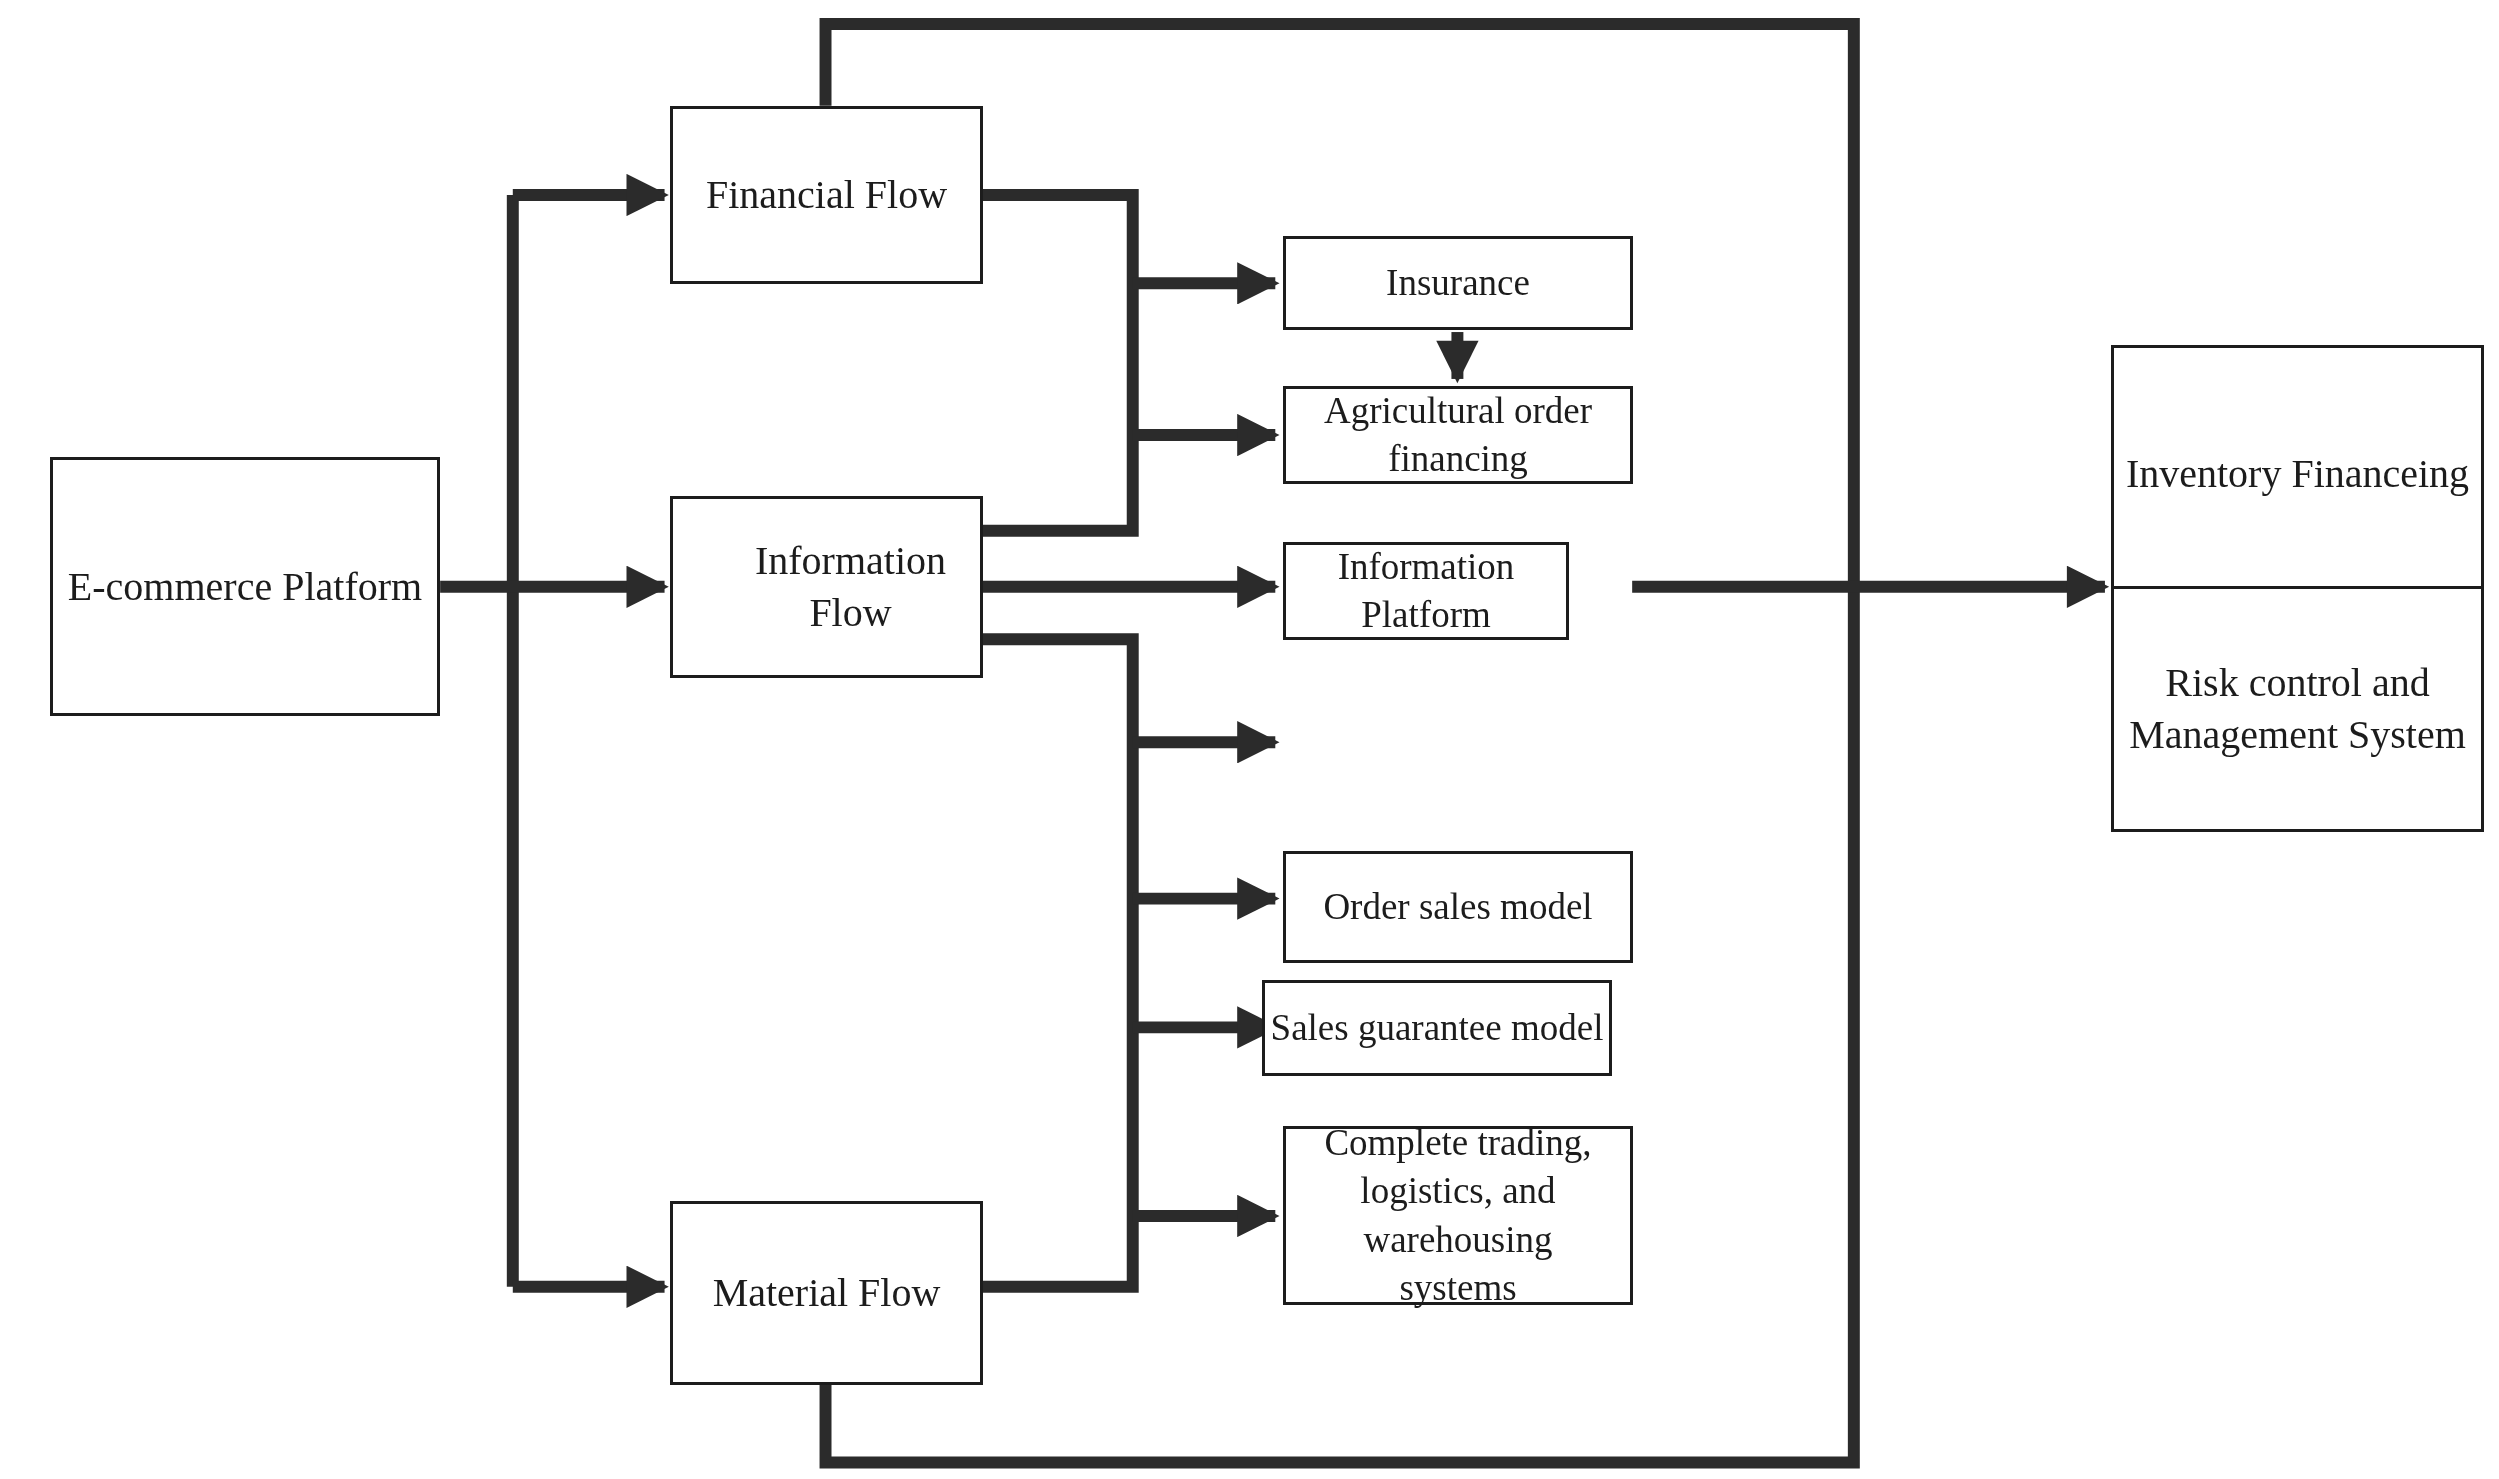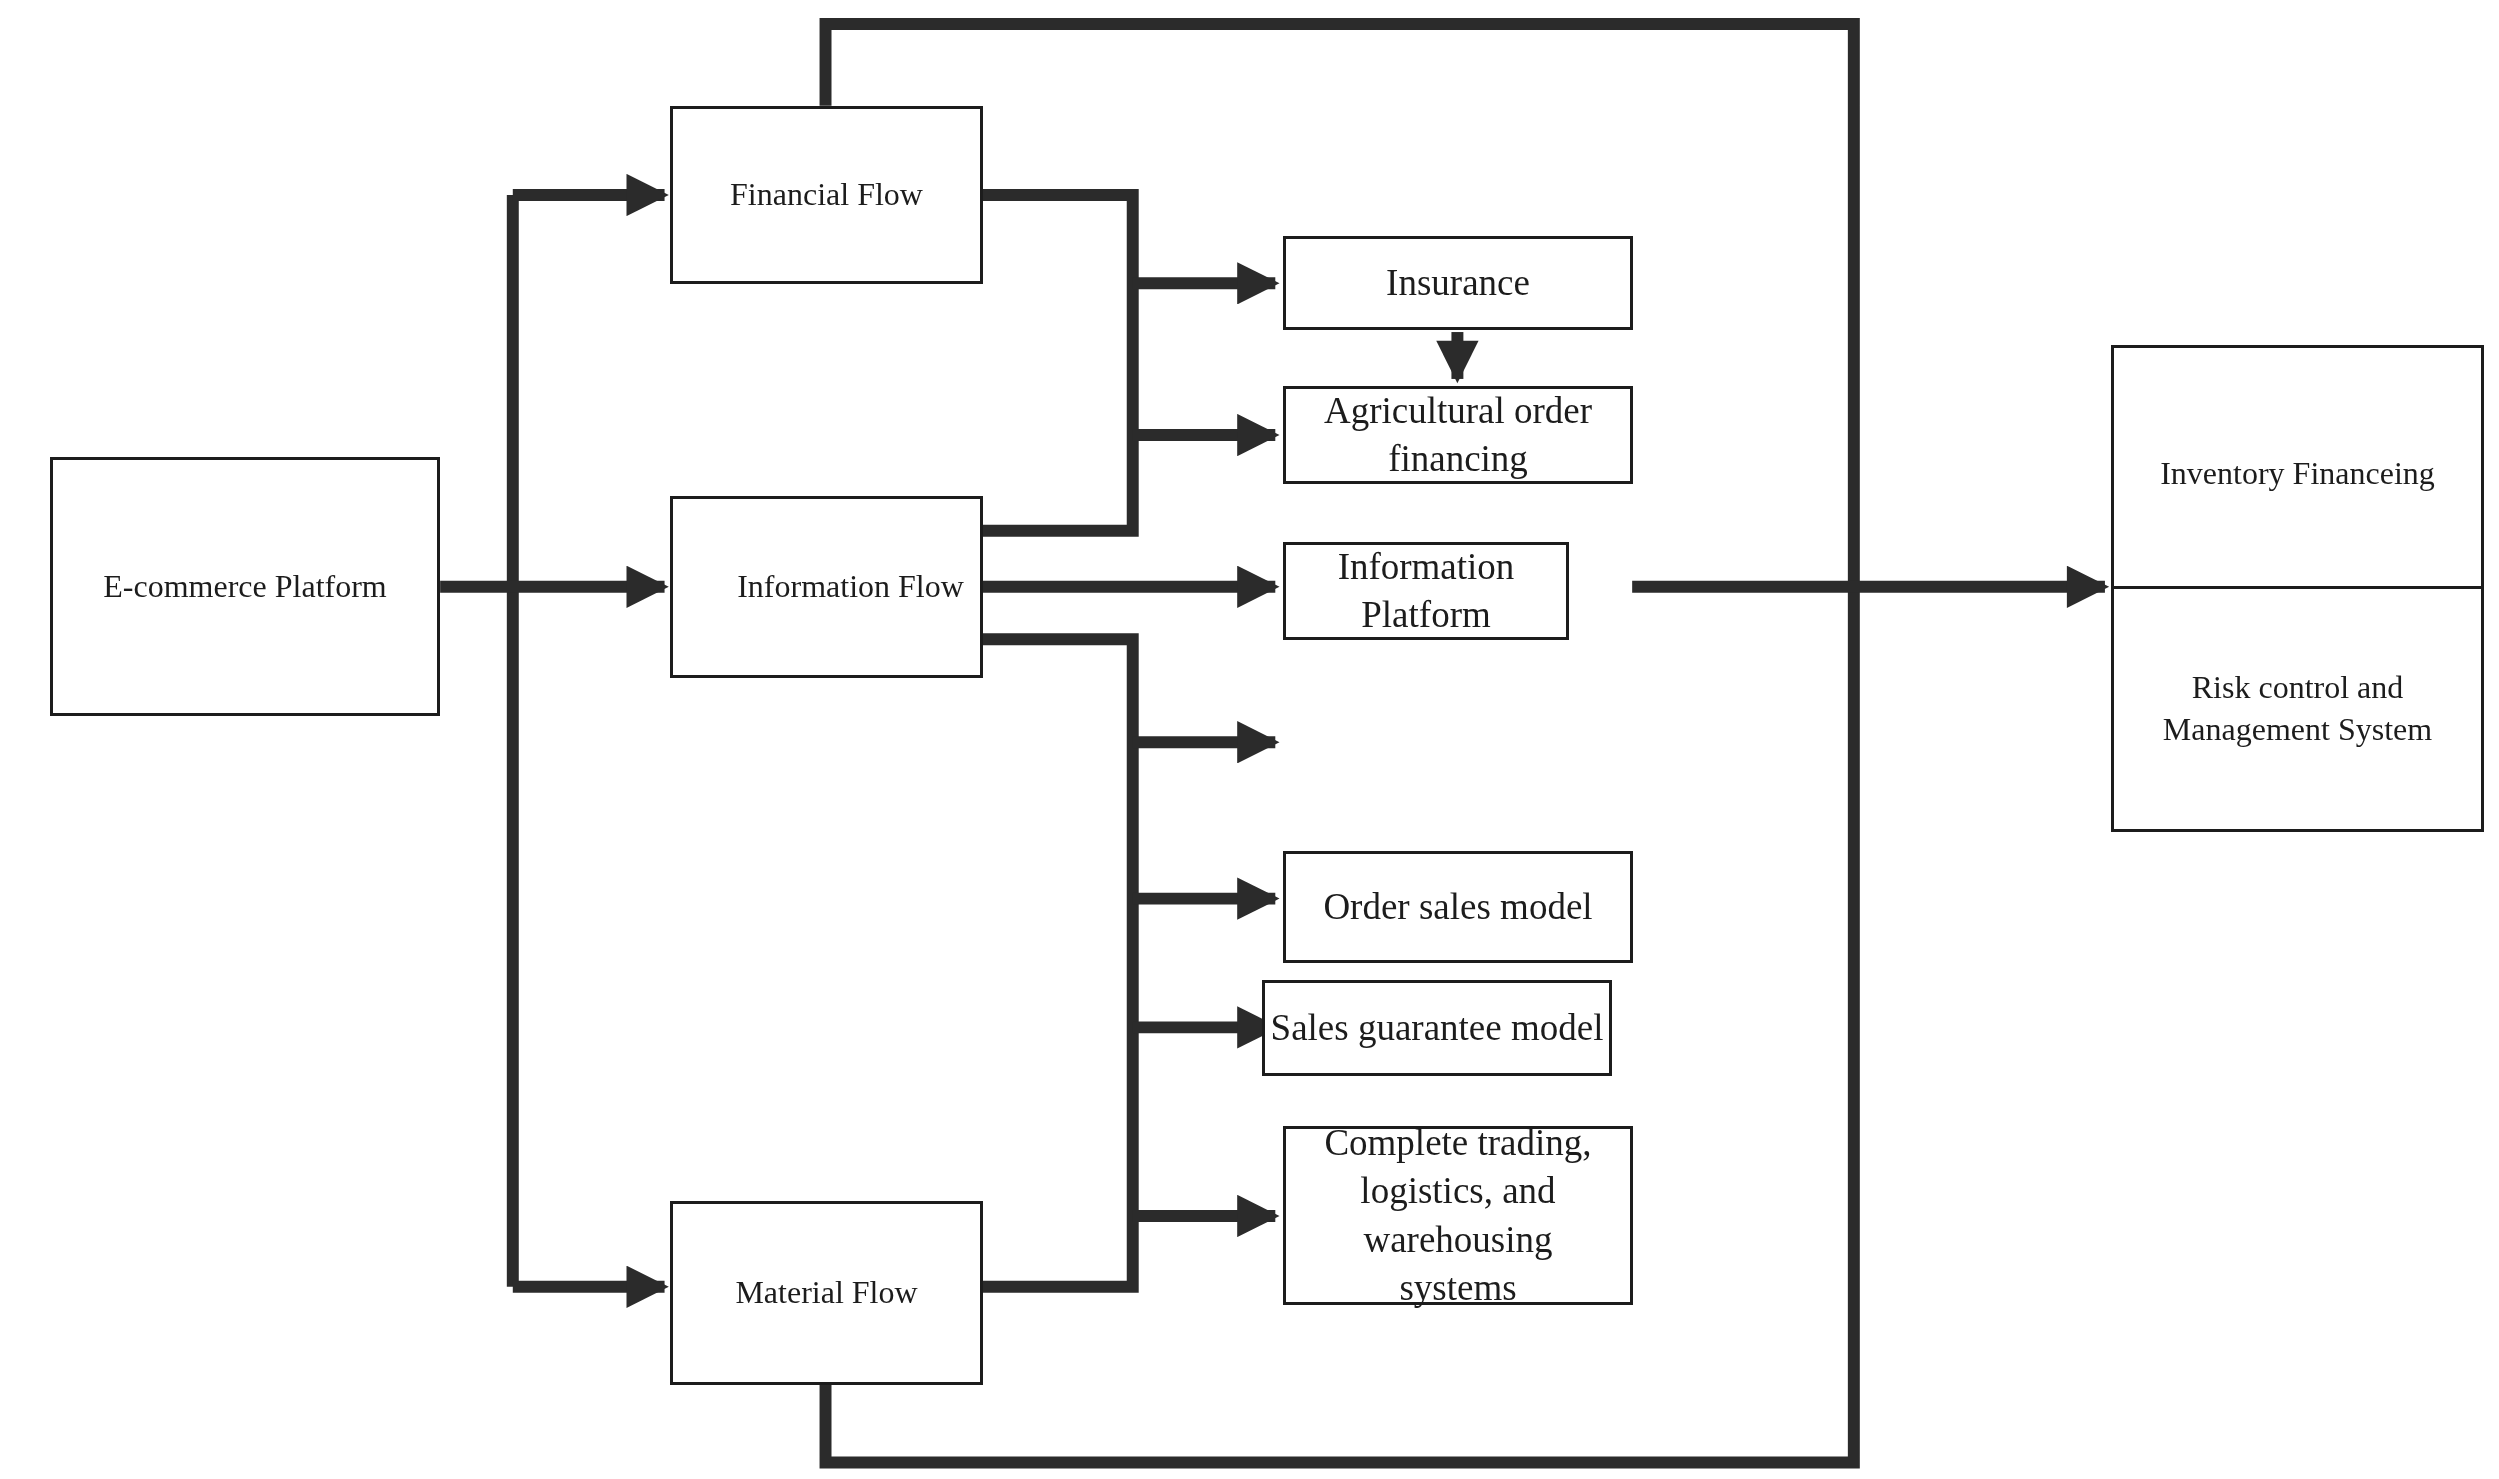--- a/index.html
+++ b/index.html
@@ -32,21 +32,21 @@
     position: absolute;
     box-sizing: border-box;
     border: 3.7px solid #1c1c1c;
     background: #ffffff;
     display: flex;
     align-items: center;
     justify-content: center;
     text-align: center;
     line-height: 1.3;
   }
-  .font-big { font-size: 32px; }
+  .font-big { font-size: 40px; }
   .font-mid { font-size: 37px; }
 
   .n-ecommerce      { left: 50px;   top: 457px;  width: 390px; height: 259px; }
   .n-financial      { left: 670px;  top: 106px;  width: 313px; height: 178px; }
   .n-information    { left: 670px;  top: 496px;  width: 313px; height: 182px; padding-left: 48px; }
   .n-material       { left: 670px;  top: 1201px; width: 313px; height: 184px; }
 
   .n-insurance      { left: 1283px; top: 236px;  width: 350px; height: 94px; }
   .n-agri           { left: 1283px; top: 386px;  width: 350px; height: 98px; padding: 0 15px; }
   .n-platform       { left: 1283px; top: 542px;  width: 286px; height: 98px; }

